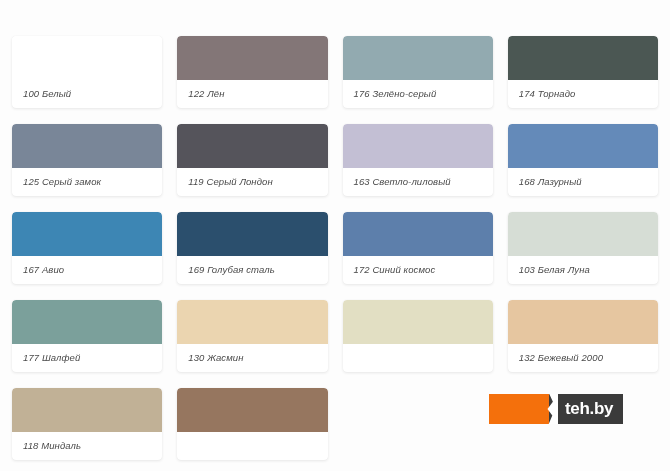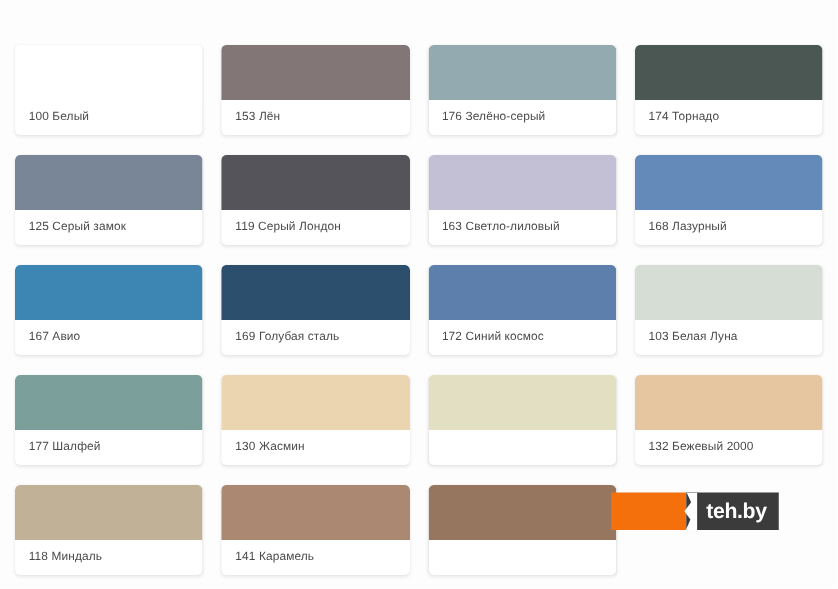--- a/index.html
+++ b/index.html
@@ -56,20 +56,21 @@
   .swatch-label {
     flex: 1 1 auto;
     display: flex;
     align-items: center;
     padding: 0 11px;
     font-size: 9.5px;
     line-height: 1.1;
     color: #4a4a4a;
     letter-spacing: 0.1px;
     white-space: nowrap;
+    font-style: italic;
   }
 
   
   .watermark {
     position: absolute;
     left: 489px;
     top: 394px;
     height: 30px;
     display: flex;
     align-items: stretch;
@@ -109,21 +110,21 @@
 <div class="palette-page" style="background: rgb(253, 253, 253);">
 
   <div class="swatch-grid">
 
     <div class="swatch-card is-white">
       <div class="swatch-color" style="background: rgb(255, 255, 255);"></div>
       <div class="swatch-label">100 Белый</div>
     </div>
     <div class="swatch-card">
       <div class="swatch-color" style="background: rgb(131, 118, 119);"></div>
-      <div class="swatch-label">153 Лён</div>
+      <div class="swatch-label">122 Лён</div>
     </div>
     <div class="swatch-card">
       <div class="swatch-color" style="background: rgb(146, 170, 176);"></div>
       <div class="swatch-label">176 Зелёно-серый</div>
     </div>
     <div class="swatch-card">
       <div class="swatch-color" style="background: rgb(75, 87, 83);"></div>
       <div class="swatch-label">174 Торнадо</div>
     </div>
 
@@ -173,24 +174,20 @@
       <div class="swatch-color" style="background: rgb(226, 223, 195);"></div>
     </div>
 
     <div class="swatch-card">
       <div class="swatch-color" style="background: rgb(230, 198, 160);"></div>
       <div class="swatch-label">132 Бежевый 2000</div>
     </div>
     <div class="swatch-card">
       <div class="swatch-color" style="background: rgb(193, 177, 150);"></div>
       <div class="swatch-label">118 Миндаль</div>
-    </div>
-    <div class="swatch-card">
-      <div class="swatch-color" style="background: rgb(171, 136, 114);"></div>
-      <div class="swatch-label">141 Карамель</div>
     </div>
     <div class="swatch-card">
       <div class="swatch-color" style="background: rgb(150, 118, 95);"></div>
       <div class="swatch-label"></div>
     </div>
 
   </div>
 
   <div class="watermark">
     <div class="watermark-orange" style="background: rgb(244, 112, 12);"></div>

